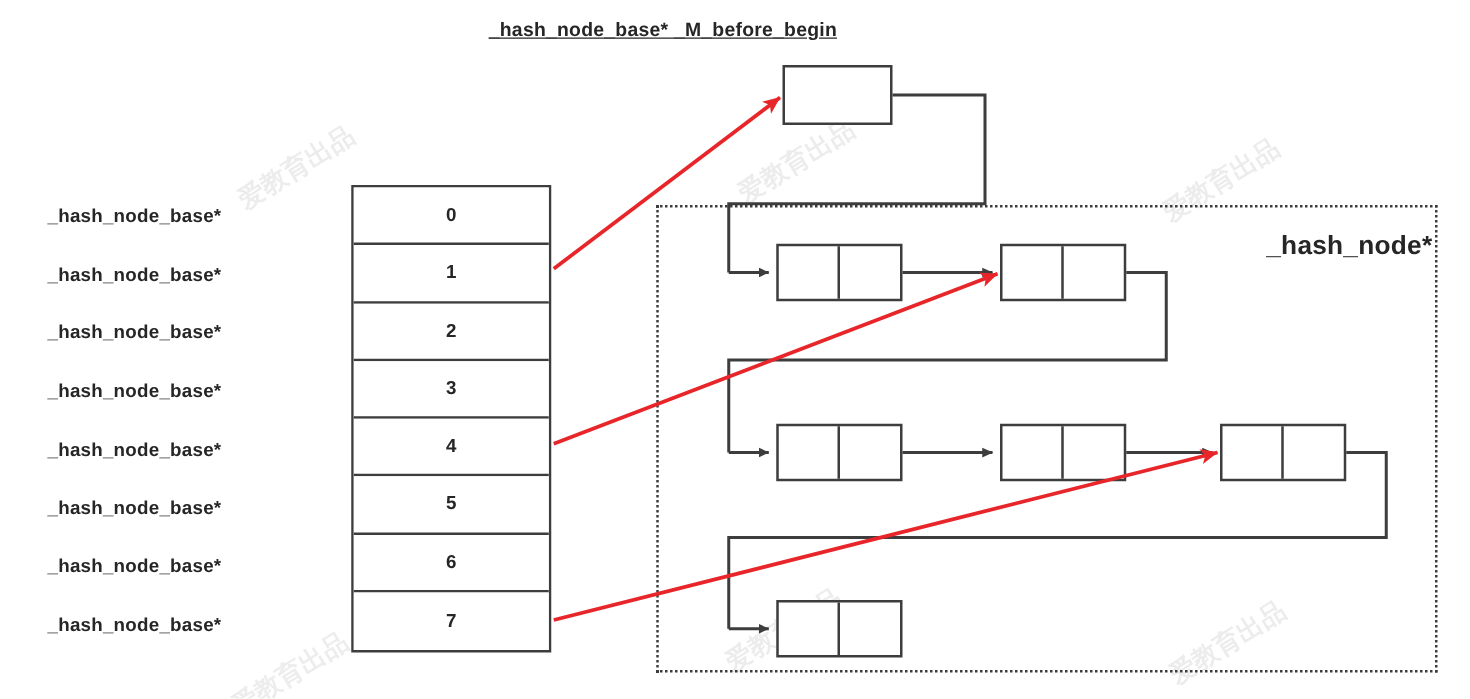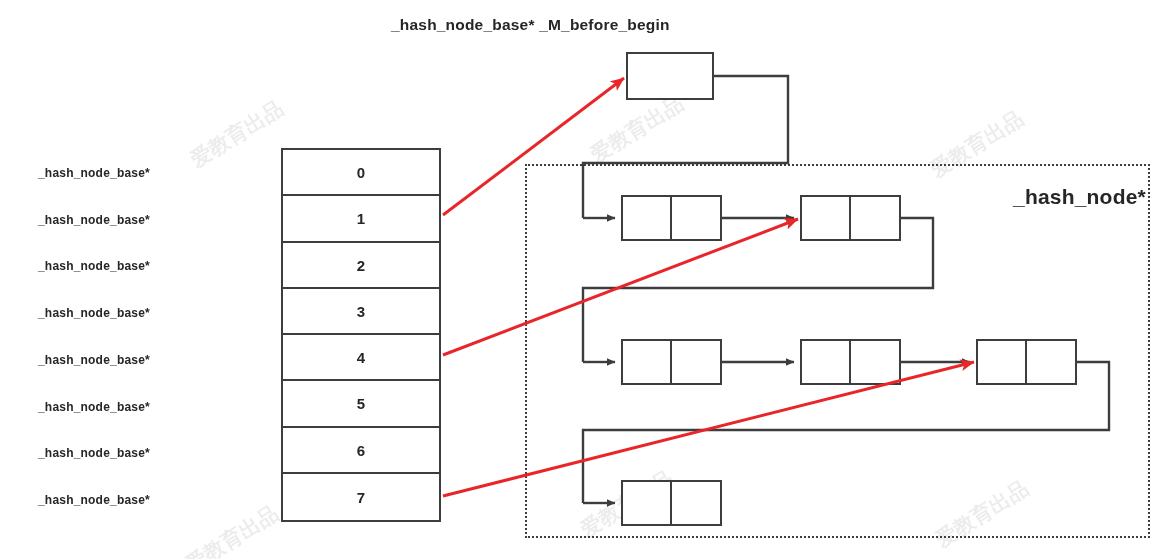--- a/index.html
+++ b/index.html
@@ -22,23 +22,24 @@
     font-weight:bold;
     font-size:15px;
     letter-spacing:.2px;
     white-space:nowrap;
     line-height:1;
   }
   #title{
     font-size:15.5px;
     top:17px;
     left:391px;
+    text-decoration:underline;
   }
   .row-label{
-    font-size:12px;
+    font-size:15px;
     left:38px;
     transform:translateY(-50%);
   }
   #hashnode-label{
     font-size:21px;
     left:1013px;
     top:186px;
   }
   .cell-index{
     position:absolute;

